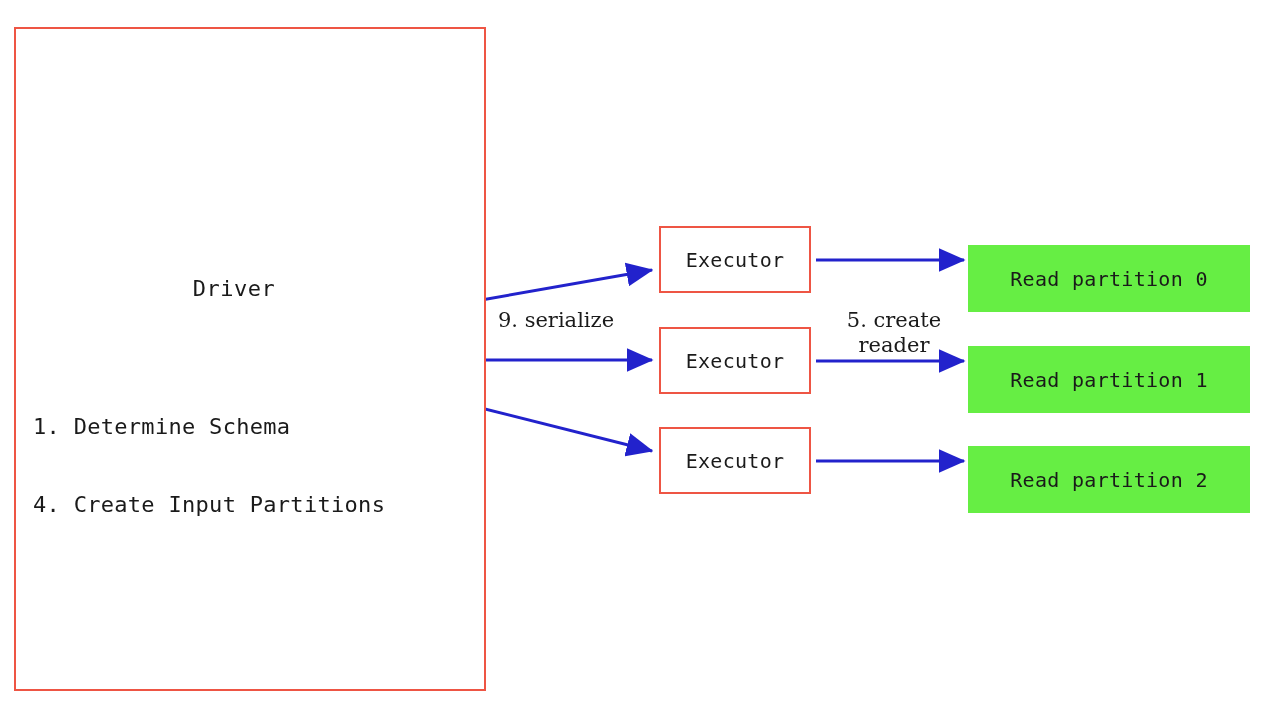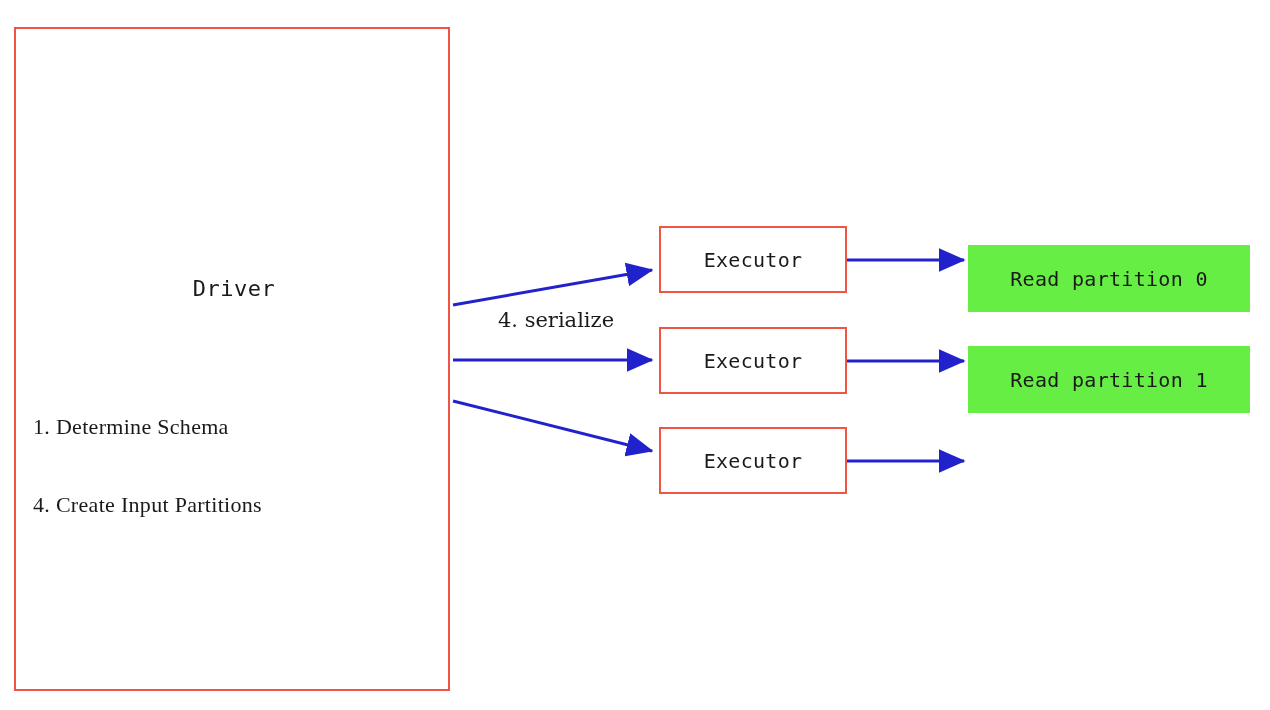--- a/index.html
+++ b/index.html
@@ -22,21 +22,21 @@
     width: 1270px;
     height: 710px;
     pointer-events: none;
   }
 
   
   .driver-box {
     position: absolute;
     left: 14px;
     top: 27px;
-    width: 436px;
+    width: 472px;
     height: 664px;
     border: 2px solid #ee5544;
     box-sizing: border-box;
     background: #ffffff;
   }
   .driver-title {
     position: absolute;
     left: 0;
     top: 247px;
     width: 436px;
@@ -50,26 +50,26 @@
     position: absolute;
     left: 17px;
     top: 333px;
     font-family: "DejaVu Sans Mono", "Liberation Mono", monospace;
     font-size: 22px;
     line-height: 26px;
     color: #1a1a1a;
     white-space: pre;
     letter-spacing: 0.3px;
   }
-  .driver-steps div { white-space: pre; font-family: Liberation Serif, serif; }
+  .driver-steps div { white-space: pre; }
 
   
   .executor-box {
     position: absolute;
-    width: 188px;
+    width: 152px;
     height: 67px;
     border: 2px solid #ee5544;
     box-sizing: border-box;
     background: #ffffff;
     display: flex;
     align-items: center;
     justify-content: center;
     font-family: "DejaVu Sans Mono", "Liberation Mono", monospace;
     font-size: 20px;
     color: #1a1a1a;
@@ -145,18 +145,23 @@
       <div>4. Create Input Partitions</div>
     </div>
   </div>
 
   <div class="executor-box exec-0">Executor</div>
   <div class="executor-box exec-1">Executor</div>
   <div class="executor-box exec-2">Executor</div>
 
   <div class="partition-box part-0">Read partition 0</div>
   <div class="partition-box part-1">Read partition 1</div>
+  <div class="partition-box part-2">Read partition 2</div>
 
   <div class="edge-label label-serialize">
-    <div>4. serialize</div>
+    <div>9. serialize</div>
+  </div>
+  <div class="edge-label label-create">
+    <div>5. create</div>
+    <div>reader</div>
   </div>
 
 </div>
 
 </body></html>

